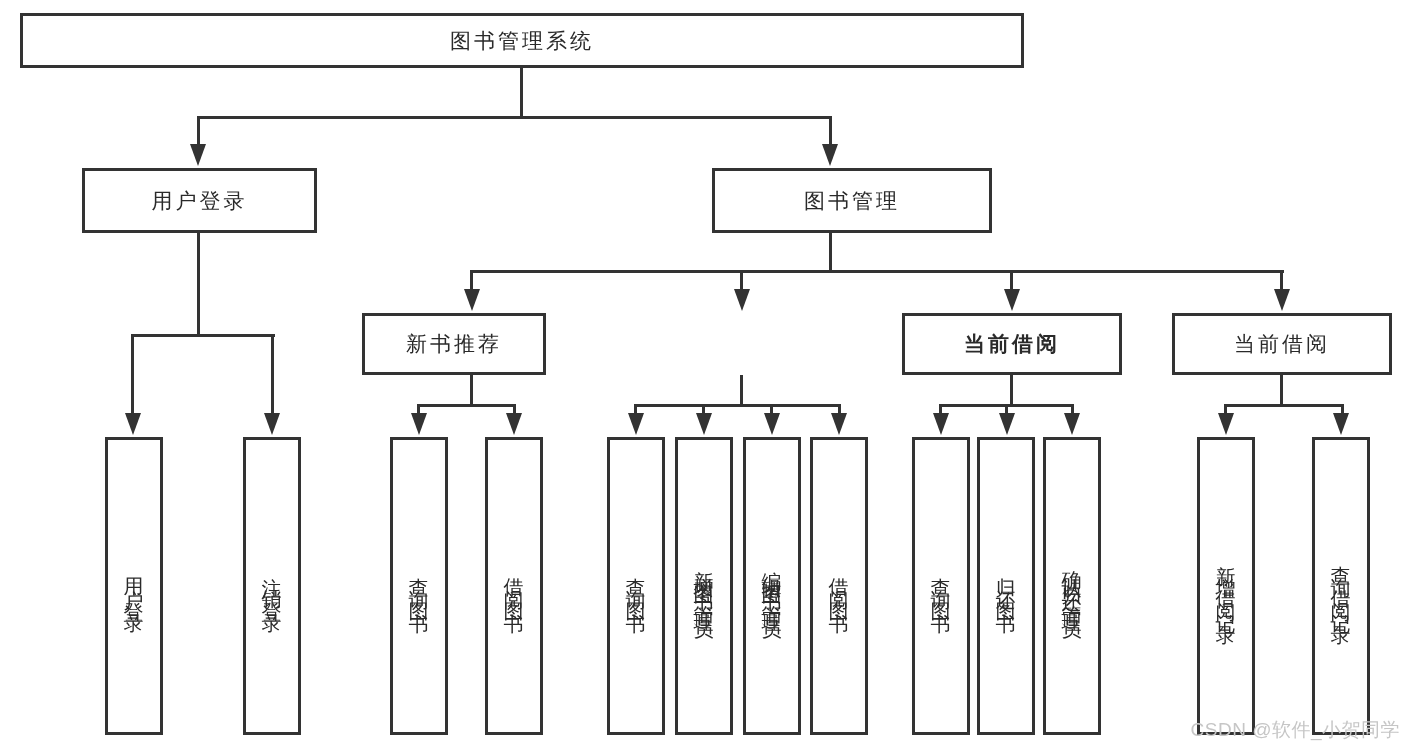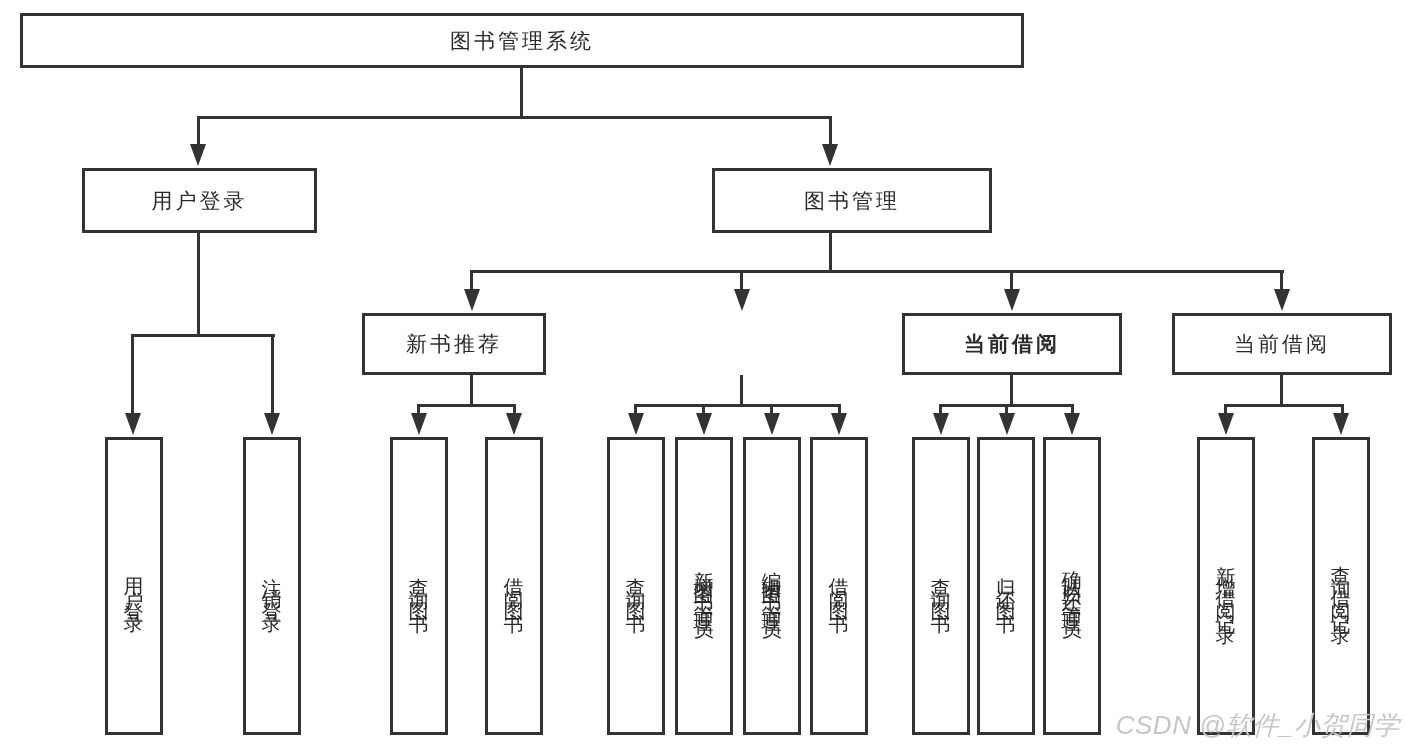--- a/index.html
+++ b/index.html
@@ -19,22 +19,22 @@
     font-size:20px;letter-spacing:12px;color:#2a2a2a;line-height:1;
   }
   .box.v .lbl.tight{letter-spacing:7px;}
   .ln{position:absolute;background:#333333;}
   .arw{
     position:absolute;width:0;height:0;
     border-left:8px solid transparent;border-right:8px solid transparent;
     border-top:22px solid #333333;
   }
   .watermark{
-    position:absolute;right:5px;bottom:4px;font-size:26px;color:#c6c6c6;
-    letter-spacing:0.5px;white-space:nowrap;z-index:10;font-style:italic;
+    position:absolute;right:5px;bottom:4px;font-size:19px;color:#c6c6c6;
+    letter-spacing:0.5px;white-space:nowrap;z-index:10;
   }
 </style>
 </head>
 <body>
 
 <div class="stage">
 
   <div class="box h" style="left:20px;top:13px;width:1004px;height:55px;">
     <span class="lbl">图书管理系统</span>
   </div>

